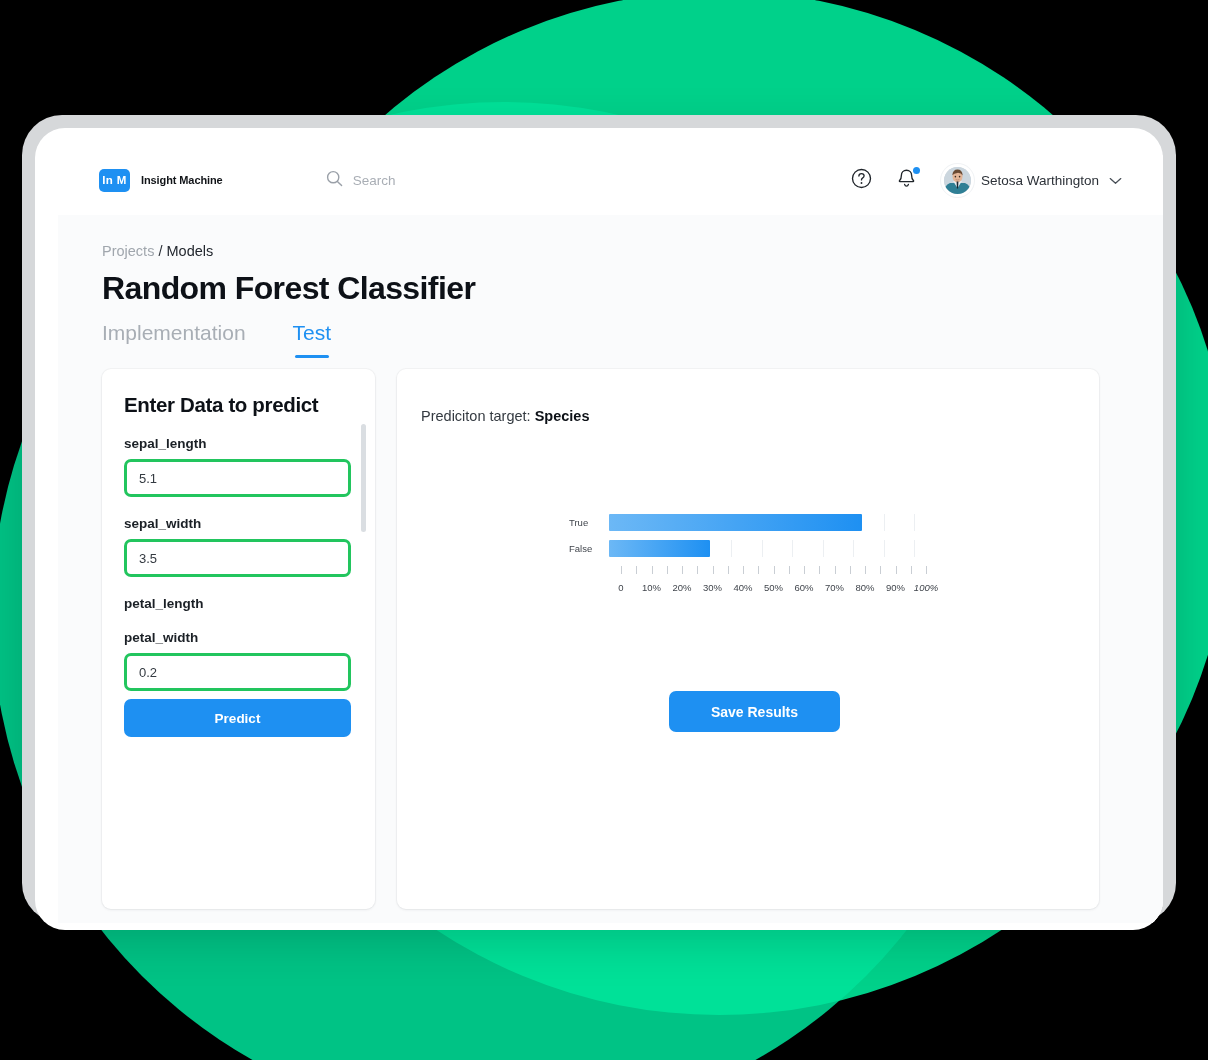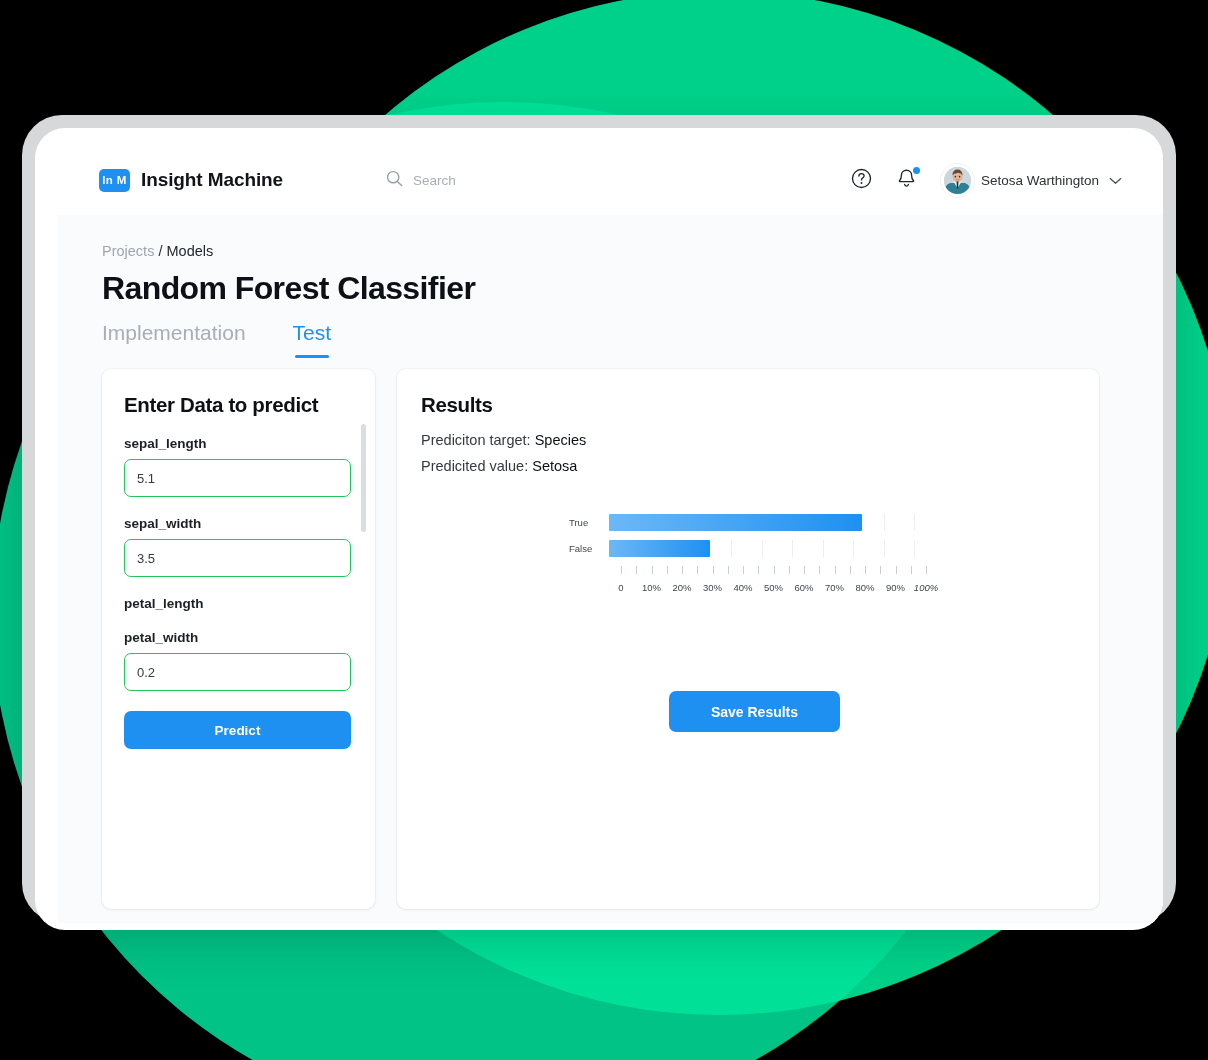--- a/index.html
+++ b/index.html
@@ -93,21 +93,21 @@
     border-radius: 5px;
     color: #ffffff;
     font-size: 11.5px;
     font-weight: bold;
     display: flex;
     align-items: center;
     justify-content: center;
     letter-spacing: 0.4px;
   }
   .brand-name {
-    font-size: 19px;
+    font-size: 11px;
     font-weight: bold;
     color: #111418;
     letter-spacing: -0.1px;
   }
 
   .search-wrap {
     display: flex;
     align-items: center;
     gap: 10px;
     margin-left: 103px;
@@ -244,31 +244,31 @@
   .field { margin-top: 19px; }
   .field-label {
     font-size: 13.5px;
     font-weight: bold;
     color: #1b2026;
     margin-bottom: 8px;
   }
   .field-input {
     width: 227px;
     height: 38px;
-    border: 1px solid #22c55e;
+    border: 3px solid #22c55e;
     border-radius: 7px;
     padding: 0 12px;
     font-size: 13px;
     color: #343a41;
     font-family: "Liberation Sans", sans-serif;
     outline: none;
     background: #fff;
   }
   .predict-btn {
-    margin-top: 20px;
+    margin-top: 8px;
     width: 227px;
     height: 38px;
     background: #1e90f2;
     border: none;
     border-radius: 7px;
     color: #ffffff;
     font-size: 13.5px;
     font-weight: bold;
     cursor: pointer;
     font-family: "Liberation Sans", sans-serif;
@@ -292,21 +292,21 @@
     width: 702px;
     height: 540px;
     padding: 24px 24px 0 24px;
     position: relative;
   }
   .results-line {
     font-size: 14.5px;
     color: #343a41;
     margin-top: 10px;
   }
-  .results-line b { color: #0d1117; font-weight: normal; }
+  .results-line b { color: #0d1117; font-weight: bold; }
   .results-line.first { margin-top: 15px; }
 
   
   #chart {
     position: absolute;
     left: 172px;
     top: 145px;
     width: 360px;
     height: 110px;
   }
@@ -505,31 +505,26 @@
               </div>
 
               <button class="predict-btn">Predict</button>
 
               <div class="scrollbar-track">
                 <div class="scrollbar-thumb"></div>
               </div>
             </div>
 
             <div class="card" id="results-card">
-              <div class="card-title">Results</div>
 
               <div class="results-line first">
                 <span>Prediciton target:</span>
                 <b>Species</b>
               </div>
 
-              <div class="results-line">
-                <span>Predicited value:</span>
-                <b>Setosa</b>
-              </div>
 
               <div id="chart">
                 <div id="chart-rows">
                     <div class="chart-row">
                       <div class="chart-cat">True</div>
                       <div class="chart-plot">
                         <div class="chart-grid">
                           <div class="grid-dot" style="left: 30.5px;"></div>
                           <div class="grid-dot" style="left: 61px;"></div>
                           <div class="grid-dot" style="left: 91.5px;"></div>

